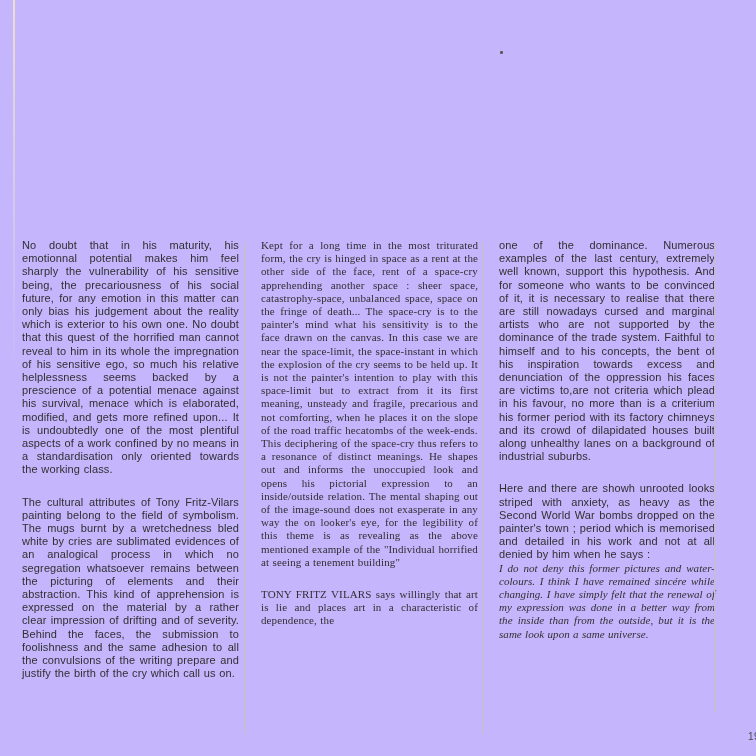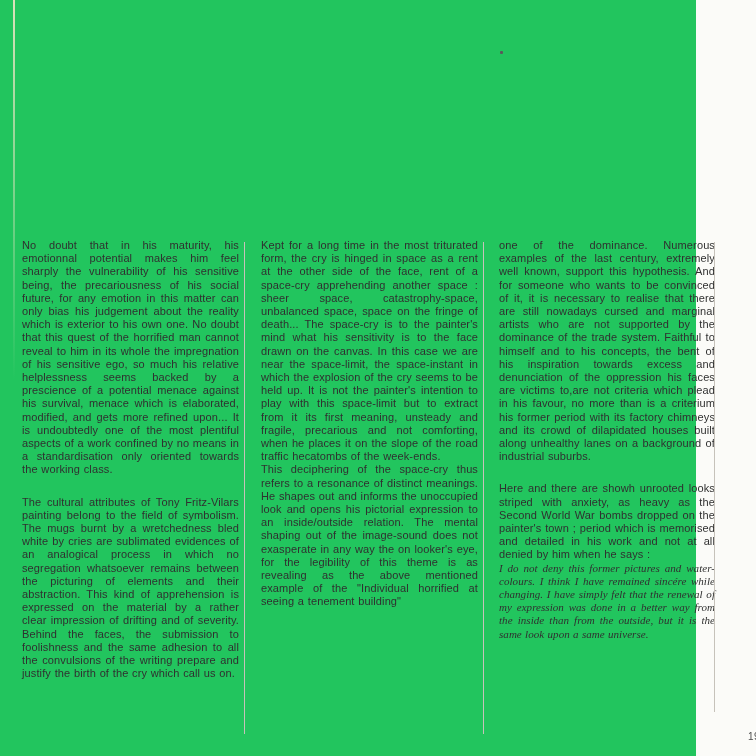--- a/index.html
+++ b/index.html
@@ -5,23 +5,23 @@
   html, body {
     margin: 0;
     padding: 0;
     width: 756px;
     height: 756px;
     background: #fbfbf8;
     overflow: hidden;
   }
   .page {
     position: relative;
-    width: 696px;
+    width: 756px;
     height: 756px;
-    background: #22c55e;
+    background: #c4b5fd;
     font-family: "Liberation Sans", sans-serif;
     color: #303030;
   }
   
   .crease {
     position: absolute;
     left: 13px;
     top: 0;
     width: 2px;
     height: 380px;
@@ -40,21 +40,21 @@
   .col {
     position: absolute;
     top: 239px;
     font-size: 11px;
     line-height: 13.2px;
     text-align: justify;
     letter-spacing: 0.12px;
     word-spacing: 0.5px;
   }
   .col1 { left: 22px;  width: 217px; }
-  .col2 { left: 261px; width: 217px; }
+  .col2 { left: 261px; width: 217px; font-family: Liberation Serif, serif; }
   .col3 { left: 499px; width: 216px; }
   .col p { margin: 0; }
   .col p.gap { margin-top: 19px; }
   .quote {
     font-family: "Liberation Serif", serif;
     font-style: italic;
     letter-spacing: 0.05px;
   }
   .rule {
     position: absolute;
@@ -86,20 +86,21 @@
   <div class="col col1">
     <p>No doubt that in his maturity, his emotionnal potential makes him feel sharply the vulnerability of his sensitive being, the precariousness of his social future, for any emotion in this matter can only bias his judgement about the reality which is exterior to his own one. No doubt that this quest of the horrified man cannot reveal to him in its whole the impregnation of his sensitive ego, so much his relative helplessness seems backed by a prescience of a potential menace against his survival, menace which is elaborated, modified, and gets more refined upon... It is undoubtedly one of the most plentiful aspects of a work confined by no means in a standardisation only oriented towards the working class.</p>
     <p class="gap">The cultural attributes of Tony Fritz-Vilars painting belong to the field of symbolism. The mugs burnt by a wretchedness bled white by cries are sublimated evidences of an analogical process in which no segregation whatsoever remains between the picturing of elements and their abstraction. This kind of apprehension is expressed on the material by a rather clear impression of drifting and of severity. Behind the faces, the submission to foolishness and the same adhesion to all the convulsions of the writing prepare and justify the birth of the cry which call us on.</p>
   </div>
 
   <div class="rule rule1"></div>
 
   <div class="col col2">
     <p>Kept for a long time in the most triturated form, the cry is hinged in space as a rent at the other side of the face, rent of a space-cry apprehending another space : sheer space, catastrophy-space, unbalanced space, space on the fringe of death... The space-cry is to the painter's mind what his sensitivity is to the face drawn on the canvas. In this case we are near the space-limit, the space-instant in which the explosion of the cry seems to be held up. It is not the painter's intention to play with this space-limit but to extract from it its first meaning, unsteady and fragile, precarious and not comforting, when he places it on the slope of the road traffic hecatombs of the week-ends.</p>
     <p>This deciphering of the space-cry thus refers to a resonance of distinct meanings. He shapes out and informs the unoccupied look and opens his pictorial expression to an inside/outside relation. The mental shaping out of the image-sound does not exasperate in any way the on looker's eye, for the legibility of this theme is as revealing as the above mentioned example of the "Individual horrified at seeing a tenement building"</p>
+    <p class="gap">TONY FRITZ VILARS says willingly that art is lie and places art in a characteristic of dependence, the</p>
   </div>
 
   <div class="rule rule2"></div>
 
   <div class="col col3">
     <p>one of the dominance. Numerous examples of the last century, extremely well known, support this hypothesis. And for someone who wants to be convinced of it, it is necessary to realise that there are still nowadays cursed and marginal artists who are not supported by the dominance of the trade system. Faithful to himself and to his concepts, the bent of his inspiration towards excess and denunciation of the oppression his faces are victims to,are not criteria which plead in his favour, no more than is a criterium his former period with its factory chimneys and its crowd of dilapidated houses built along unhealthy lanes on a background of industrial suburbs.</p>
     <p class="gap">Here and there are showh unrooted looks striped with anxiety, as heavy as the Second World War bombs dropped on the painter's town ; period which is memorised and detailed in his work and not at all denied by him when he says :</p>
     <p class="quote">I do not deny this former pictures and water-colours. I think I have remained sincére while changing. I have simply felt that the renewal of my expression was done in a better way from the inside than from the outside, but it is the same look upon a same universe.</p>
   </div>
 

